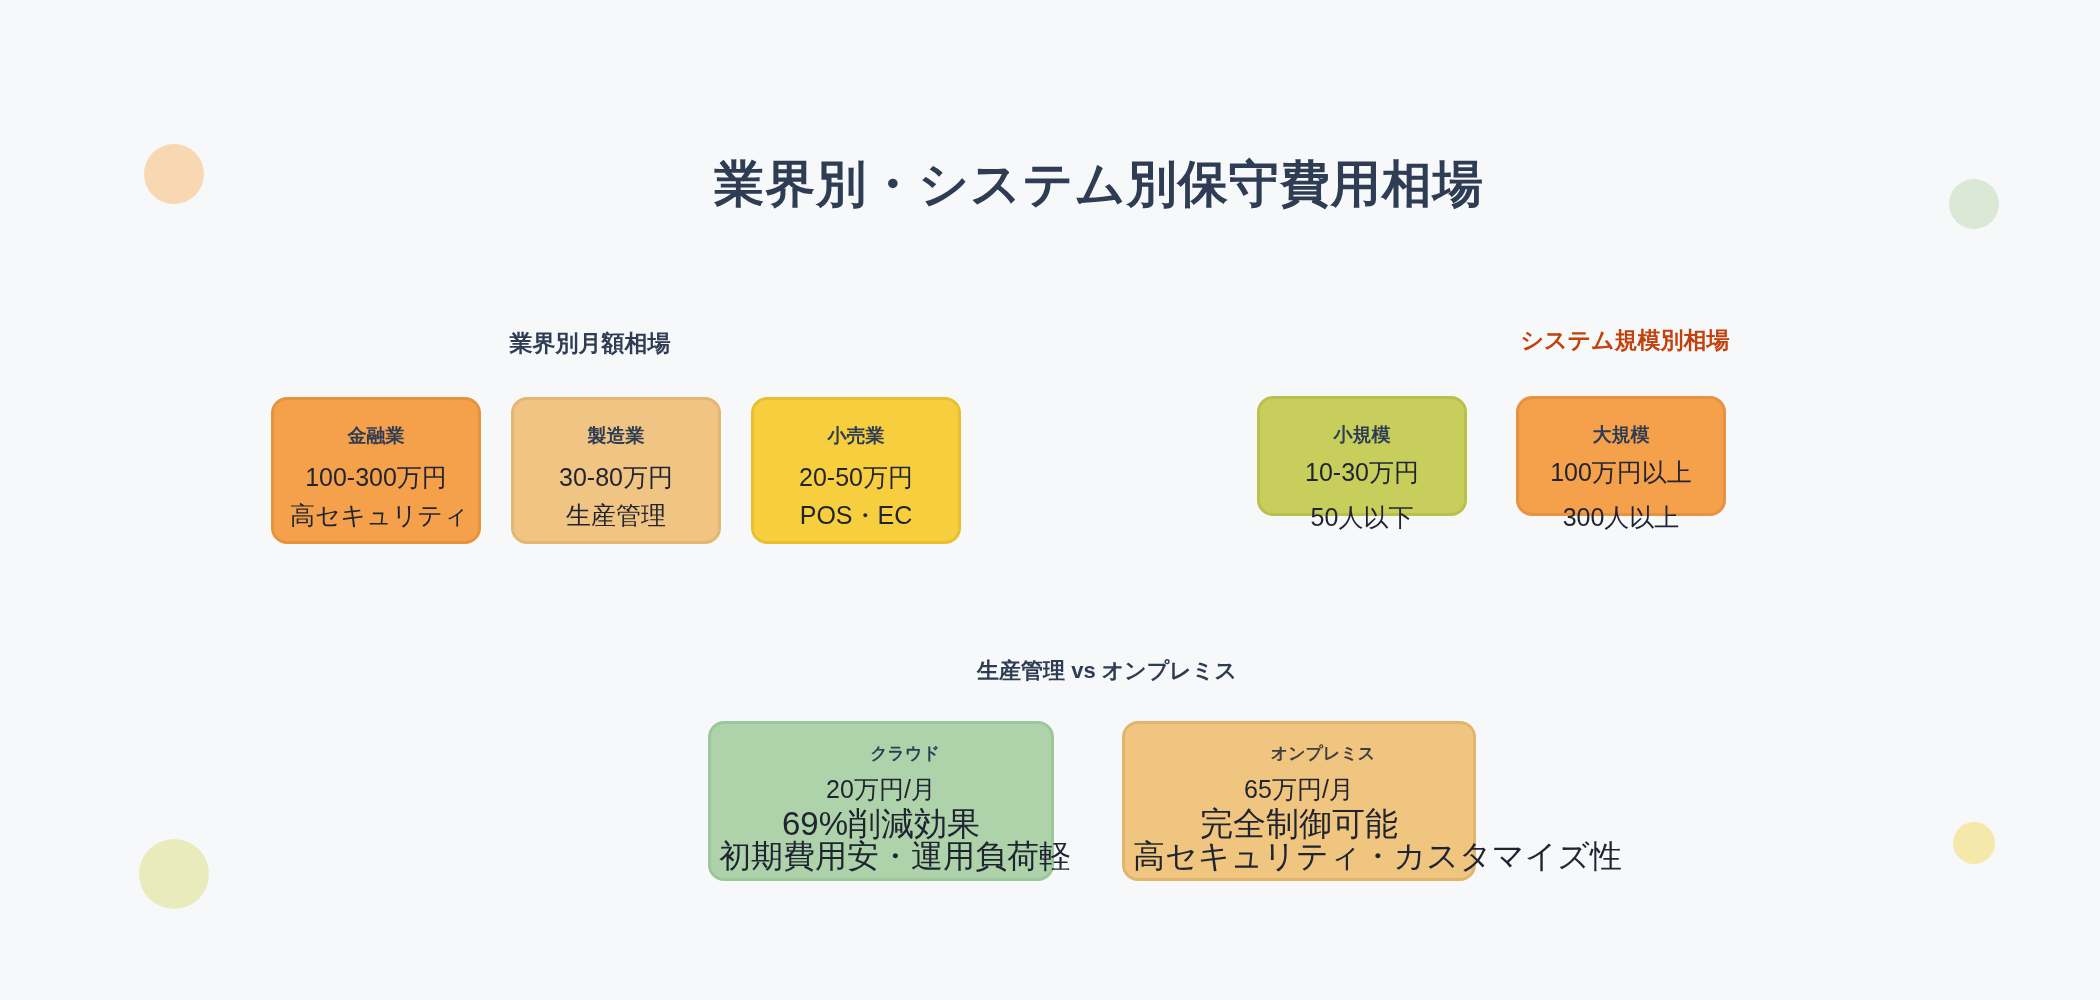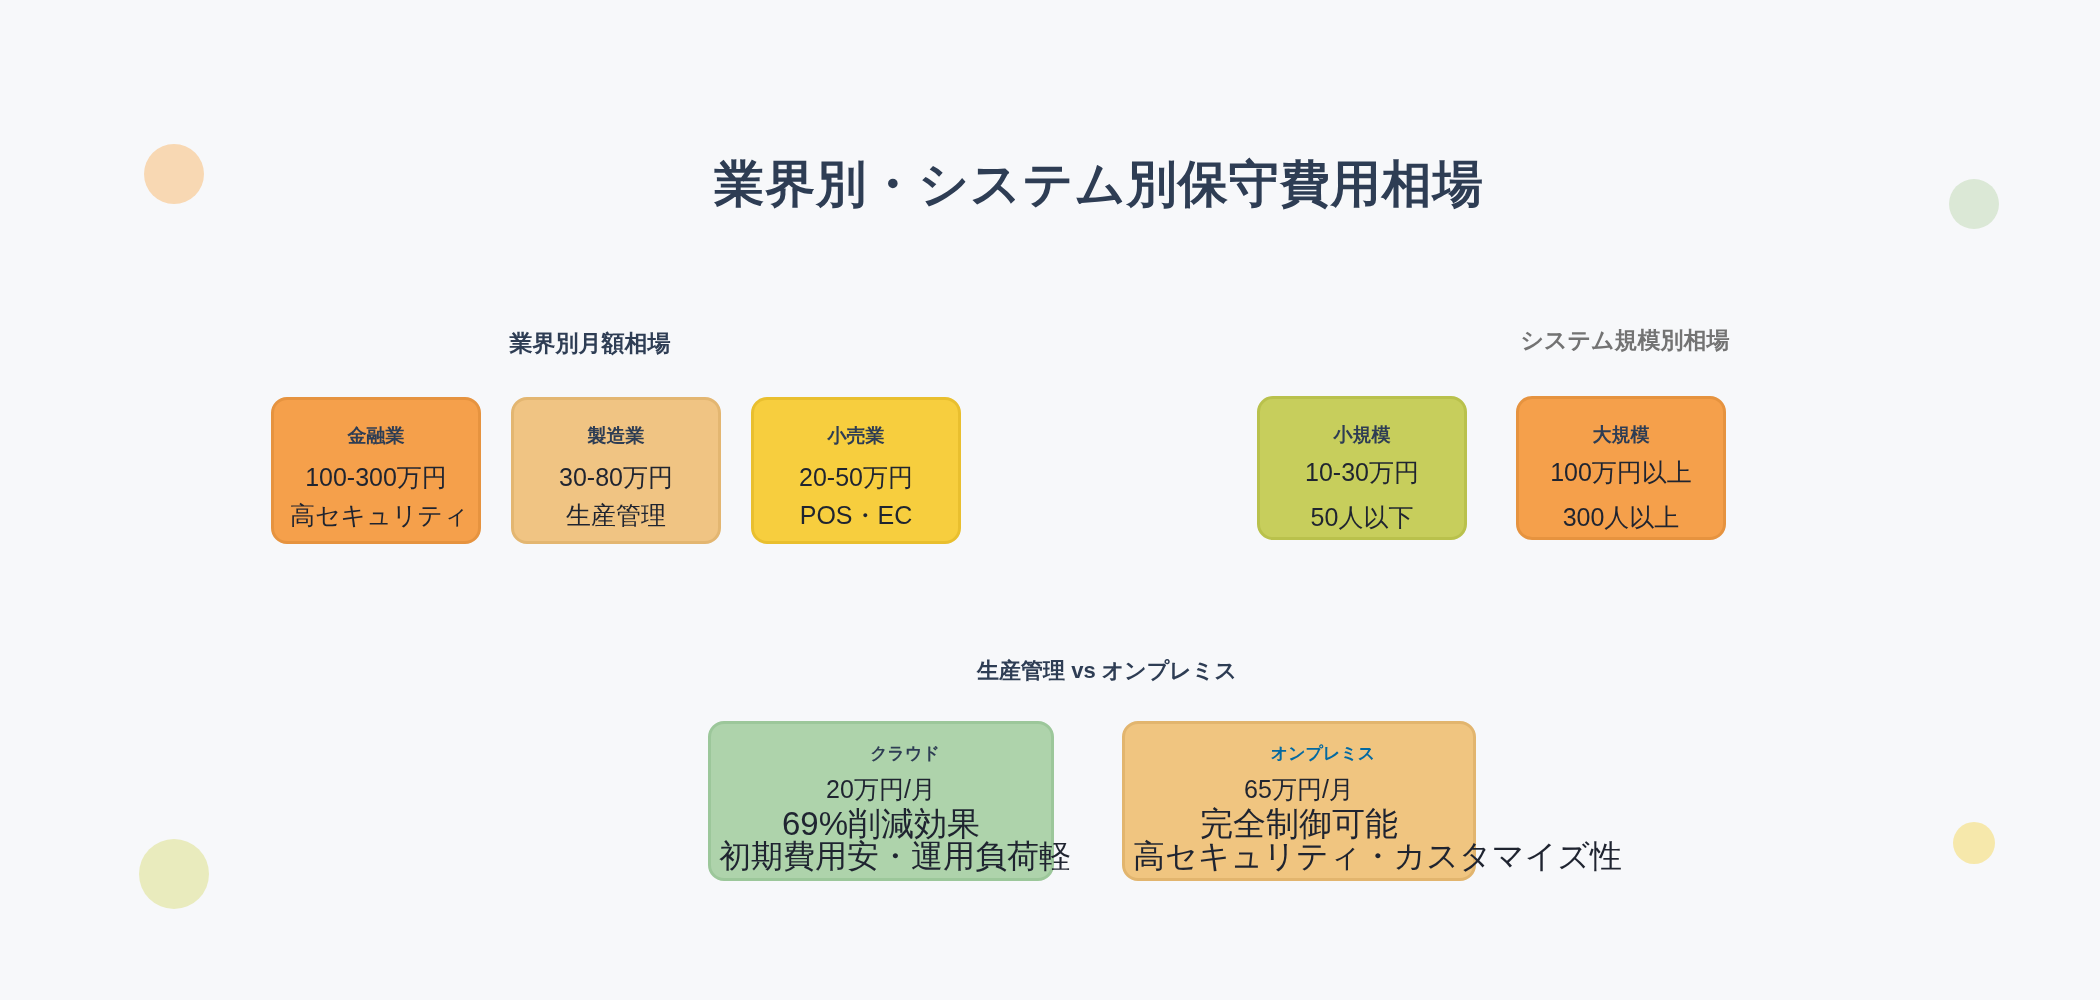--- a/index.html
+++ b/index.html
@@ -39,21 +39,21 @@
   #row2 { left: 1225px; top: 364px; gap: 33px; }
   #row3 { left: 676px;  top: 689px; gap: 52px; }
 
   .card {
     border: 3px solid;
     border-radius: 16px;
     text-align: center;
     flex-shrink: 0;
   }
   .card.small { width: 210px; height: 147px; }
-  #row2 .card  { height: 144px; }
+  #row2 .card  { height: 120px; }
   .card.large  { height: 160px; }
   #cloud-card  { width: 346px; }
   #onprem-card { width: 354px; }
 
   .card-label {
     font-weight: 700;
     line-height: 1;
     white-space: nowrap;
   }
   .small .card-label { margin-top: 26px; font-size: 19px; }
@@ -78,21 +78,21 @@
 <body style="background-color: rgb(247, 248, 250);">
 
 <div class="decor-circle" id="circle-tl" style="background-color: rgb(248, 216, 179);"></div>
 <div class="decor-circle" id="circle-tr" style="background-color: rgb(219, 232, 214);"></div>
 <div class="decor-circle" id="circle-bl" style="background-color: rgb(233, 235, 189);"></div>
 <div class="decor-circle" id="circle-br" style="background-color: rgb(246, 232, 171);"></div>
 
 <h1 class="page-title" style="color: rgb(46, 61, 84);">業界別・システム別保守費用相場</h1>
 
 <div class="section-title" id="sec1-title" style="color: rgb(46, 61, 84);">業界別月額相場</div>
-<div class="section-title" id="sec2-title" style="color: #737373;">システム規模別相場</div>
+<div class="section-title" id="sec2-title" style="color: #c2410c;">システム規模別相場</div>
 <div class="section-title" id="sec3-title" style="color: rgb(46, 61, 84);">生産管理 vs オンプレミス</div>
 
 <div class="row" id="row1">
   <div class="card small" style="background-color: rgb(245, 160, 75); border-color: rgb(230, 147, 63);">
     <div class="card-label" style="color: rgb(46, 61, 84);">金融業</div>
     <div class="card-lines">
       <div class="card-line">100-300万円</div>
       <div class="card-line">高セキュリティ</div>
     </div>
   </div>
@@ -130,18 +130,18 @@
 </div>
 
 <div class="row" id="row3">
   <div class="card large" id="cloud-card" style="background-color: rgb(174, 211, 171); border-color: rgb(156, 199, 154);">
     <div class="card-label" style="color: rgb(46, 61, 84);">クラウド</div>
     <div class="card-line l1">20万円/月</div>
     <div class="card-line l2">69%削減効果</div>
     <div class="card-line l3">初期費用安・運用負荷軽</div>
   </div>
   <div class="card large" id="onprem-card" style="background-color: rgb(240, 197, 128); border-color: rgb(226, 181, 110);">
-    <div class="card-label" style="color: #0369a1;">オンプレミス</div>
+    <div class="card-label" style="color: #404040;">オンプレミス</div>
     <div class="card-line l1">65万円/月</div>
     <div class="card-line l2">完全制御可能</div>
     <div class="card-line l3">高セキュリティ・カスタマイズ性</div>
   </div>
 </div>
 
 </body></html>

